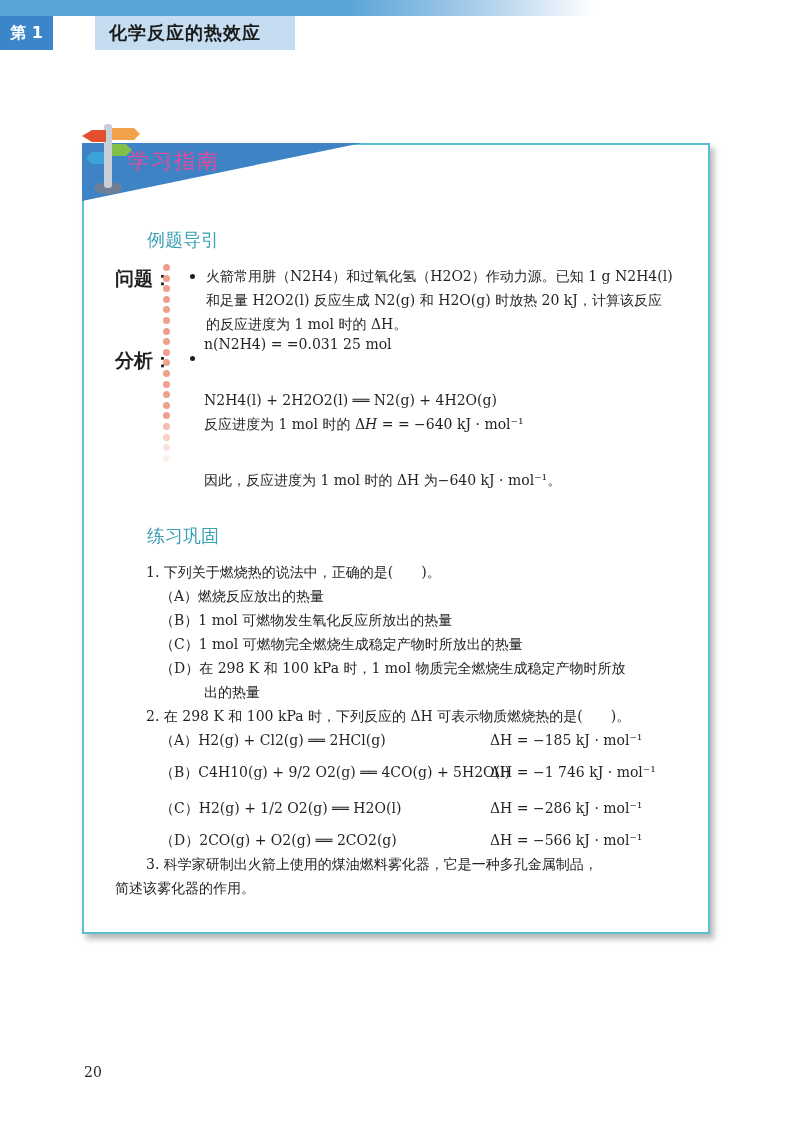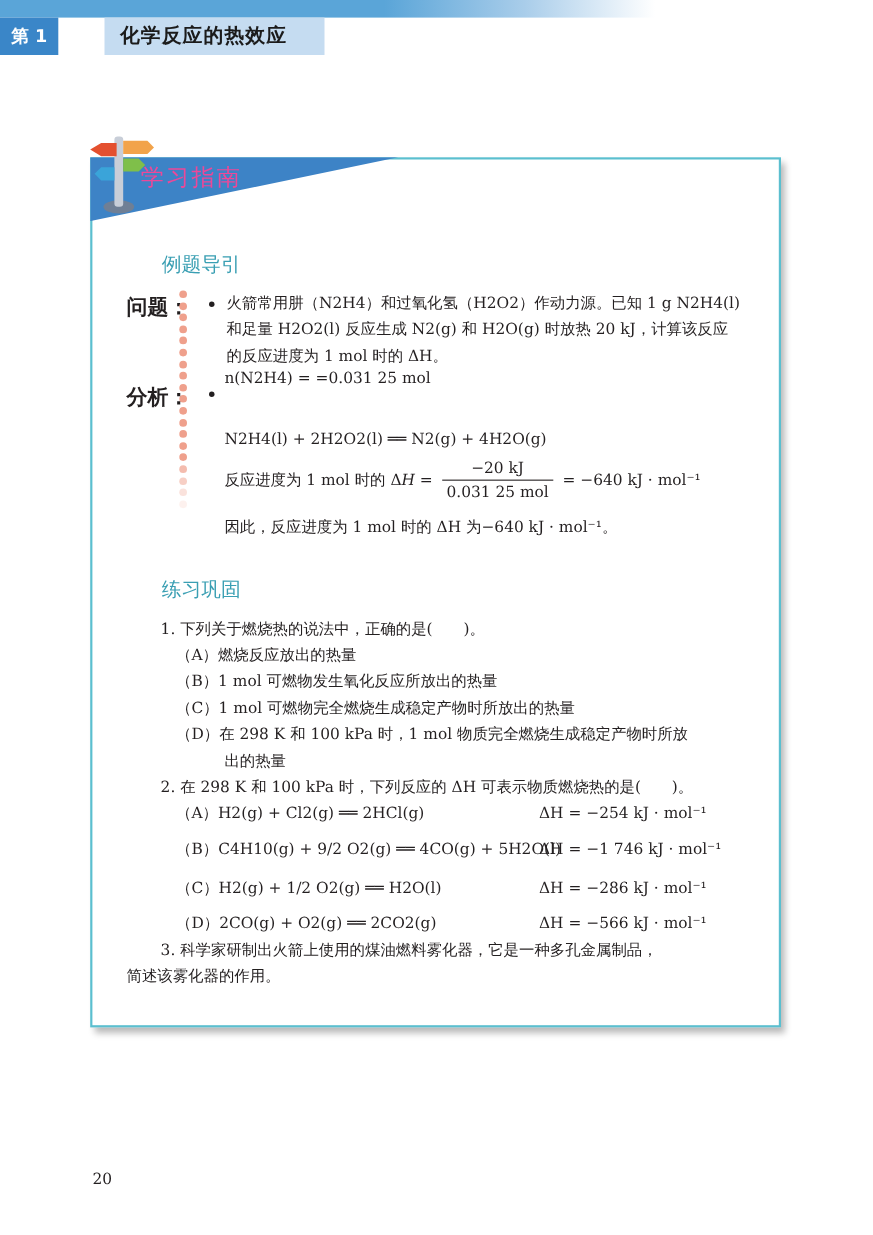--- a/index.html
+++ b/index.html
@@ -93,39 +93,38 @@
 
 <div class="label" style="top:348px">分析：</div>
 <div class="bullet" style="left:190px;top:356px"></div>
 <div class="txt" style="left:204px;top:336px;line-height:normal">
   <span>n(N2H4) =</span>
   <span>=0.031 25 mol</span>
 </div>
 <div class="txt" style="left:204px;top:388px">N2H4(l) + 2H2O2(l) ══ N2(g) + 4H2O(g)</div>
 <div class="txt" style="left:204px;top:416px;line-height:normal">
   <span>反应进度为 1 mol 时的</span> Δ<i>H</i> =
-  <span class="frac"><span class="num">−20 kJ</span><span class="den">0.031 25 mol</span></span>
   <span>= −640 kJ · mol⁻¹</span>
 </div>
 <div class="txt" style="left:204px;top:468px">因此，反应进度为 1 mol 时的 ΔH 为−640 kJ · mol⁻¹。</div>
 
 <div class="sec-title" style="top:524px">练习巩固</div>
 
 <div class="txt" style="left:146px;top:560px">1. 下列关于燃烧热的说法中，正确的是(　　)。</div>
 <div class="txt" style="left:160px;top:584px">（A）燃烧反应放出的热量</div>
 <div class="txt" style="left:160px;top:608px">（B）1 mol 可燃物发生氧化反应所放出的热量</div>
 <div class="txt" style="left:160px;top:632px">（C）1 mol 可燃物完全燃烧生成稳定产物时所放出的热量</div>
 <div class="txt" style="left:160px;top:656px">（D）在 298 K 和 100 kPa 时，1 mol 物质完全燃烧生成稳定产物时所放</div>
 <div class="txt" style="left:204px;top:680px">出的热量</div>
 
 <div class="txt" style="left:146px;top:704px">2. 在 298 K 和 100 kPa 时，下列反应的 ΔH 可表示物质燃烧热的是(　　)。</div>
 <div class="txt" style="left:160px;top:728px">
   <span>（A）</span><span>H2(g) + Cl2(g) ══ 2HCl(g)</span>
 </div>
-<div class="txt" style="left:490px;top:728px">ΔH = −254 kJ · mol⁻¹</div>
+<div class="txt" style="left:490px;top:728px">ΔH = −185 kJ · mol⁻¹</div>
 <div class="txt" style="left:160px;top:760px">
   <span>（B）</span><span>C4H10(g) + 9/2 O2(g) ══ 4CO(g) + 5H2O(l)</span>
 </div>
 <div class="txt" style="left:490px;top:760px">ΔH = −1 746 kJ · mol⁻¹</div>
 <div class="txt" style="left:160px;top:796px">
   <span>（C）</span><span>H2(g) + 1/2 O2(g) ══ H2O(l)</span>
 </div>
 <div class="txt" style="left:490px;top:796px">ΔH = −286 kJ · mol⁻¹</div>
 <div class="txt" style="left:160px;top:828px">
   <span>（D）</span><span>2CO(g) + O2(g) ══ 2CO2(g)</span>

